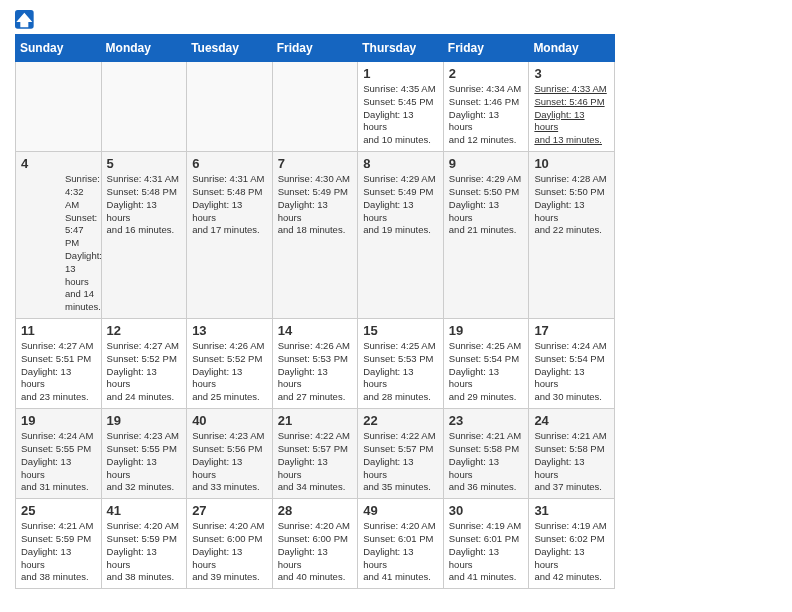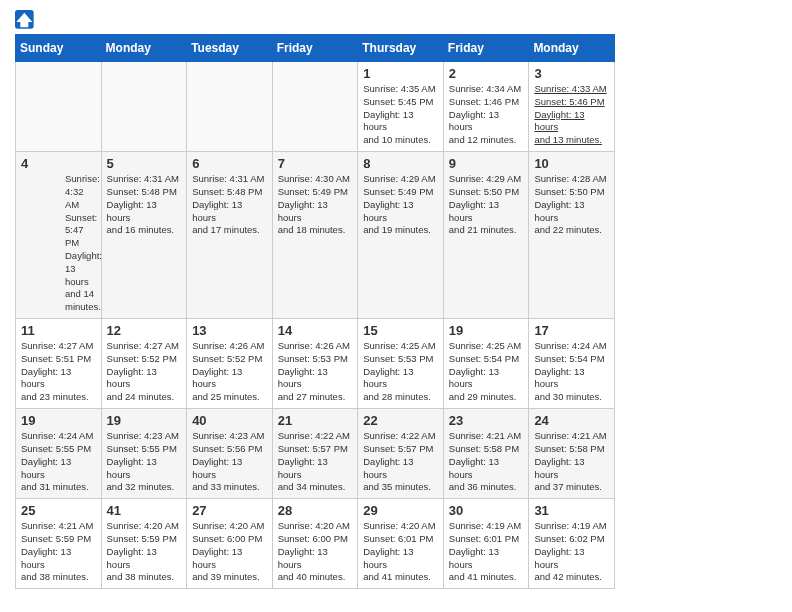--- a/index.html
+++ b/index.html
@@ -327,21 +327,21 @@
 and 39 minutes.</div>
           </td>
           <td>
             <span class="day-number">28</span>
             <div class="cell-info" style="white-space: pre-line;">Sunrise: 4:20 AM
 Sunset: 6:00 PM
 Daylight: 13 hours
 and 40 minutes.</div>
           </td>
           <td>
-            <span class="day-number">29</span>
+            <span class="day-number">49</span>
             <div class="cell-info" style="white-space: pre-line;">Sunrise: 4:20 AM
 Sunset: 6:01 PM
 Daylight: 13 hours
 and 41 minutes.</div>
           </td>
           <td>
             <span class="day-number">30</span>
             <div class="cell-info" style="white-space: pre-line;">Sunrise: 4:19 AM
 Sunset: 6:01 PM
 Daylight: 13 hours

